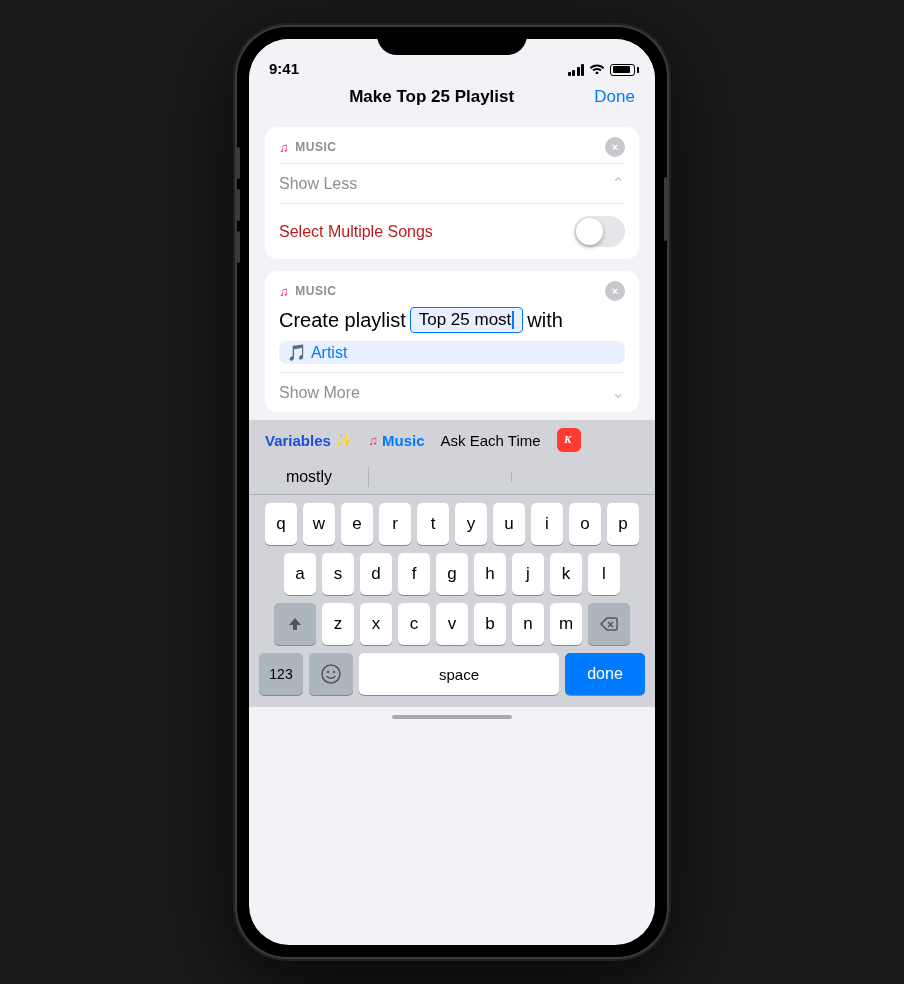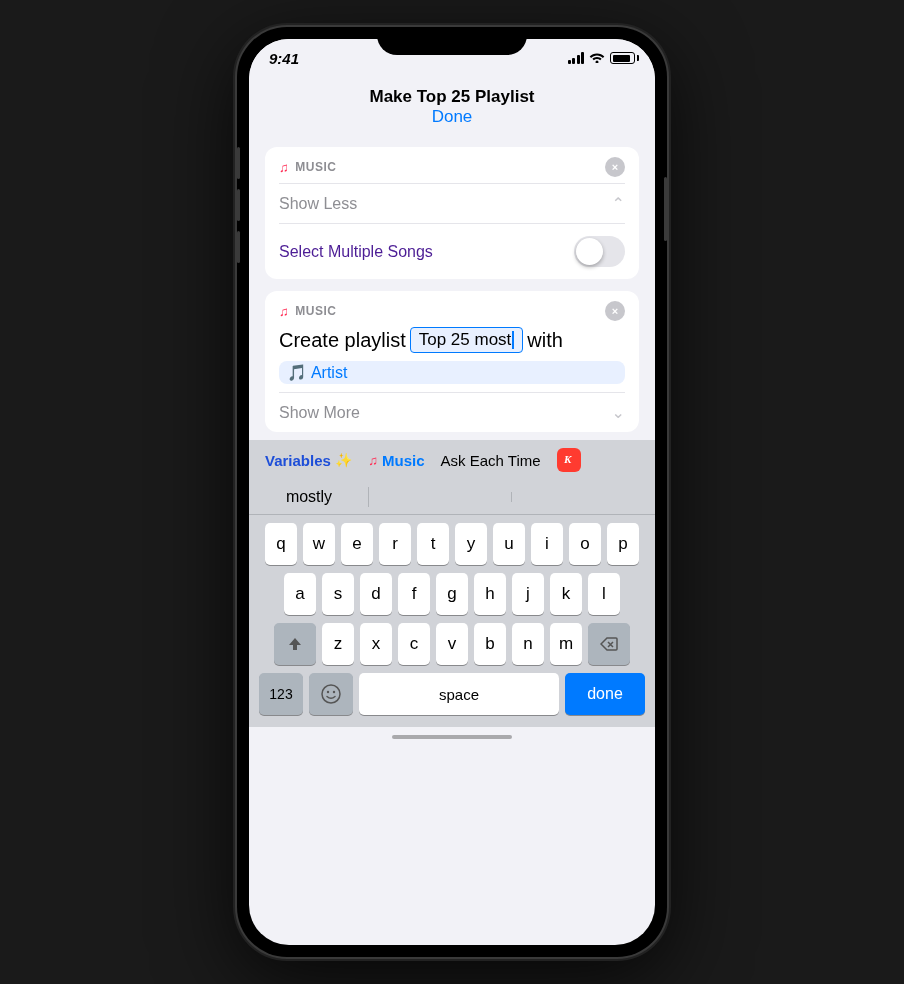--- a/index.html
+++ b/index.html
@@ -45,27 +45,26 @@
       height: 28px;
       background: #000;
       border-radius: 0 0 20px 20px;
       z-index: 100;
     }
 
     
     .status-bar {
       height: 44px;
       display: flex;
-      align-items: center;
+      align-items: flex-end;
       justify-content: space-between;
       padding: 0 20px 6px;
       background: #f2f2f7;
       position: relative;
       z-index: 10;
-      font-style: italic;
     }
 
     .status-time {
       font-size: 15px;
       font-weight: 600;
       color: #000;
     }
 
     .status-icons {
       display: flex;
@@ -117,21 +116,20 @@
       border-radius: 1px;
     }
 
     
     .nav-header {
       display: flex;
       align-items: center;
       justify-content: space-between;
       padding: 4px 20px 12px;
       background: #f2f2f7;
-      flex-direction: column;
     }
 
     .nav-title {
       font-size: 17px;
       font-weight: 600;
       color: #000;
     }
 
     .nav-done {
       font-size: 17px;
@@ -209,21 +207,21 @@
 
     .card-row {
       display: flex;
       align-items: center;
       justify-content: space-between;
       padding: 12px 14px;
     }
 
     .card-row-label {
       font-size: 16px;
-      color: #4c1d95;
+      color: #b91c1c;
     }
 
     
     .toggle {
       width: 51px;
       height: 31px;
       background: #e5e5ea;
       border-radius: 15.5px;
       position: relative;
     }

